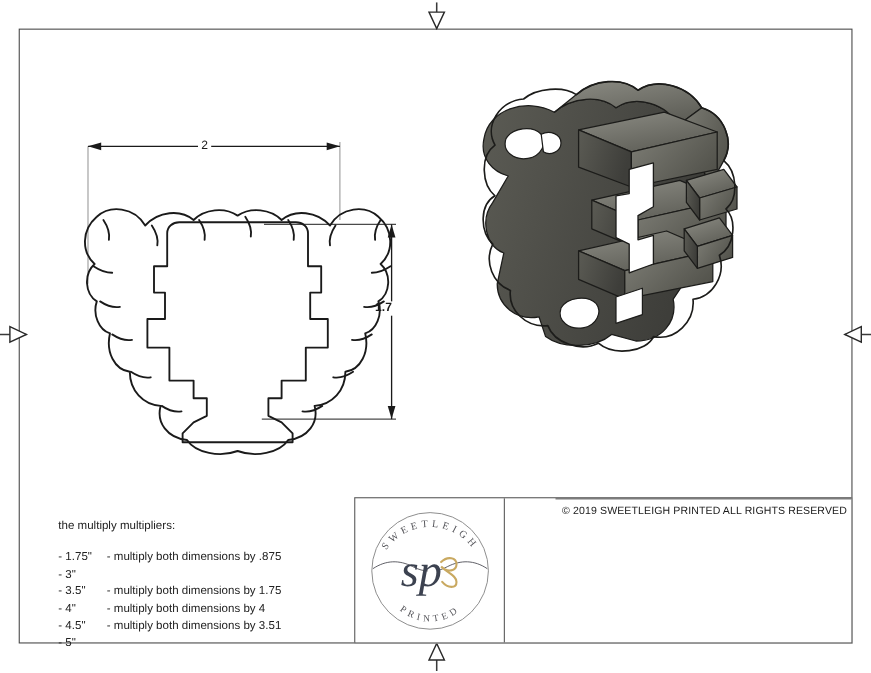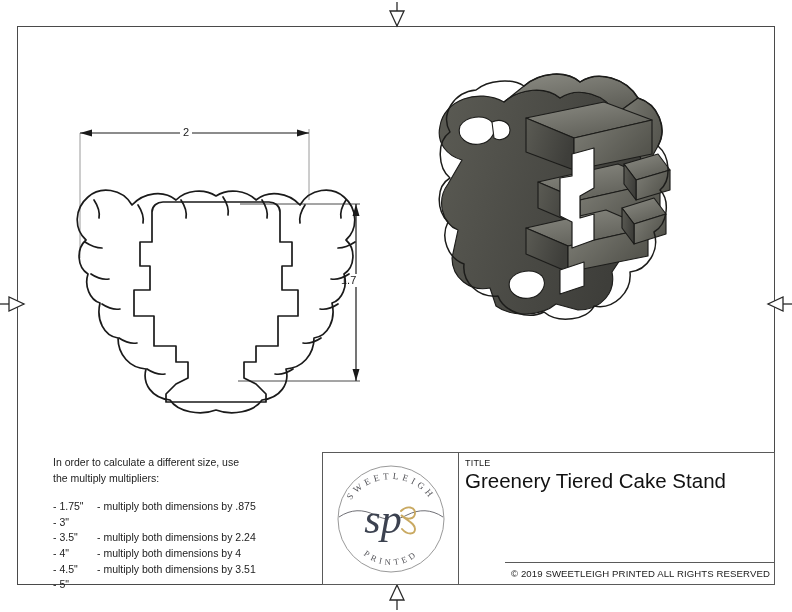--- a/index.html
+++ b/index.html
@@ -64,21 +64,21 @@
   .dim-text {
     position: absolute;
     background: #ffffff;
     font-size: 11px;
     color: #1a1a1a;
     line-height: 13px;
     padding: 0 3px;
     white-space: nowrap;
   }
   #dim-width-value { left: 110px; top: 8px; }
-  #dim-height-value { left: 8px; top: 84px; }
+  #dim-height-value { left: 8px; top: 84px; font-weight: bold; }
   .dim-svg { position: absolute; left: 0; top: 0; overflow: visible; }
 
   
   #ext-lines { position: absolute; left: 0; top: 0; width: 792px; height: 612px; }
 
   
   #model-3d {
     position: absolute;
     left: 408px;
     top: 58px;
@@ -403,34 +403,34 @@
                C28,152 28,128 42,120
                C30,110 28,84 42,74
                C32,56 46,34 68,32
                C80,22 104,20 116,28 Z" fill="none" stroke="#1c1c1a" stroke-width="1.5"></path>
     </g>
   </svg>
 </div>
 
 <div id="notes-block">
   <p id="notes-intro">
-    <span>In order to calculate a different size, use</span><br>
+    <br>
     <span>the multiply multipliers:</span>
   </p>
   <div id="multiplier-list">
     <div class="note-row">
       <span class="note-size">- 1.75"</span>
       <span class="note-text">- multiply both dimensions by .875</span>
     </div>
     <div class="note-row">
       <span class="note-size">- 3"</span>
     </div>
     <div class="note-row">
       <span class="note-size">- 3.5"</span>
-      <span class="note-text">- multiply both dimensions by 2.24</span>
+      <span class="note-text">- multiply both dimensions by 1.75</span>
     </div>
     <div class="note-row">
       <span class="note-size">- 4"</span>
       <span class="note-text">- multiply both dimensions by 4</span>
     </div>
     <div class="note-row">
       <span class="note-size">- 4.5"</span>
       <span class="note-text">- multiply both dimensions by 3.51</span>
     </div>
     <div class="note-row">
@@ -464,19 +464,15 @@
 
         <text x="60" y="82" font-family="'Liberation Serif', serif" font-size="42" font-style="italic" fill="#3c4250" text-anchor="middle" id="logo-monogram">sp</text>
 
         <path d="M78,60 C84,54 92,56 92,62 C92,68 84,70 78,64
                  C84,70 92,72 92,78 C92,84 84,84 79,78" fill="none" stroke="#c9a961" stroke-width="1.9" stroke-linecap="round"></path>
       </svg>
     </div>
   </div>
 
   <div id="title-cell">
-    <div id="title-main">
-      <div id="title-label">TITLE</div>
-      <div id="title-value">Greenery Tiered Cake Stand</div>
-    </div>
     <div id="copyright-row">© 2019  SWEETLEIGH PRINTED  ALL RIGHTS RESERVED</div>
   </div>
 </div>
 
 </body></html>

